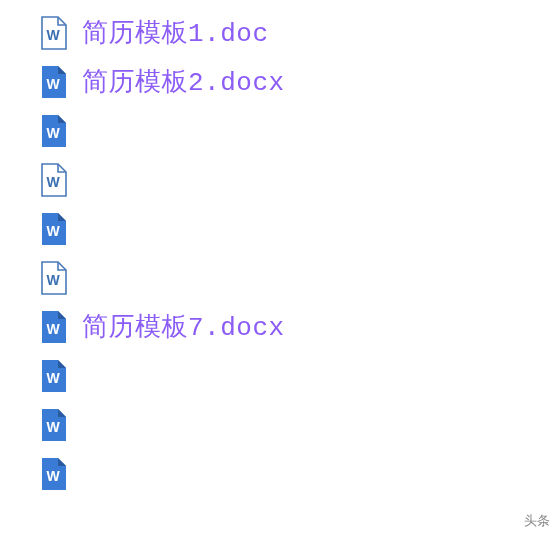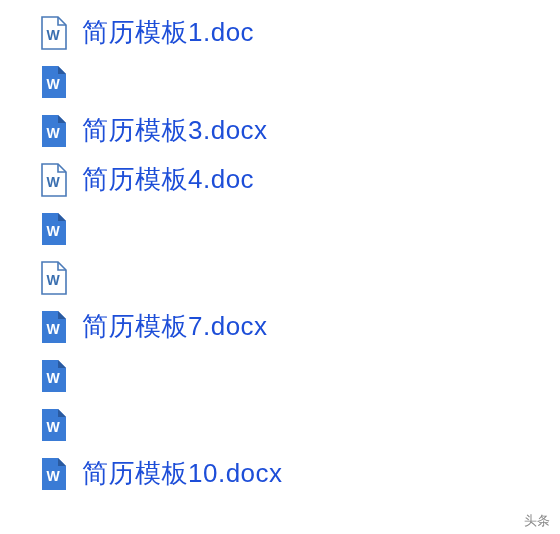--- a/index.html
+++ b/index.html
@@ -29,23 +29,24 @@
     .file-icon {
       width: 30px;
       height: 34px;
       flex-shrink: 0;
       display: flex;
       align-items: center;
       justify-content: center;
     }
     .file-name {
       font-size: 26px;
-      color: #1d4ed8;
+      color: #8b5cf6;
       white-space: nowrap;
       letter-spacing: 0.5px;
+      font-family: Liberation Mono, monospace;
     }
     .attribution {
       position: absolute;
       bottom: 4px;
       right: 10px;
       font-size: 13px;
       color: #888888;
       display: flex;
       align-items: flex-start;
       gap: 4px;
@@ -66,40 +67,39 @@
     <span class="file-name">简历模板1.doc</span>
   </div>
   <div class="file-item">
     <span class="file-icon">
         <svg width="30" height="34" viewBox="0 0 30 34">
     <path d="M4 1 L20 1 L28 9 L28 33 L4 33 Z" fill="#3a7bd5"></path>
     <path d="M20 1 L28 9 L20 9 Z" fill="#2a5aa0"></path>
     <text x="15" y="24" font-family="Arial" font-size="14" font-weight="bold" fill="#ffffff" text-anchor="middle">W</text>
   </svg>
       </span>
+    <span class="file-name">简历模板2.docx</span>
   </div>
   <div class="file-item">
     <span class="file-icon">
         <svg width="30" height="34" viewBox="0 0 30 34">
     <path d="M4 1 L20 1 L28 9 L28 33 L4 33 Z" fill="#3a7bd5"></path>
     <path d="M20 1 L28 9 L20 9 Z" fill="#2a5aa0"></path>
     <text x="15" y="24" font-family="Arial" font-size="14" font-weight="bold" fill="#ffffff" text-anchor="middle">W</text>
   </svg>
       </span>
-    <span class="file-name">简历模板3.docx</span>
   </div>
   <div class="file-item">
     <span class="file-icon">
         <svg width="30" height="34" viewBox="0 0 30 34">
     <path d="M4 1 L20 1 L28 9 L28 33 L4 33 Z" fill="#ffffff" stroke="#4a7ab8" stroke-width="1.6"></path>
     <path d="M20 1 L20 9 L28 9" fill="none" stroke="#4a7ab8" stroke-width="1.6"></path>
     <text x="15" y="24" font-family="Arial" font-size="14" font-weight="bold" fill="#3a6fb0" text-anchor="middle">W</text>
   </svg>
       </span>
-    <span class="file-name">简历模板4.doc</span>
   </div>
   <div class="file-item">
     <span class="file-icon">
         <svg width="30" height="34" viewBox="0 0 30 34">
     <path d="M4 1 L20 1 L28 9 L28 33 L4 33 Z" fill="#3a7bd5"></path>
     <path d="M20 1 L28 9 L20 9 Z" fill="#2a5aa0"></path>
     <text x="15" y="24" font-family="Arial" font-size="14" font-weight="bold" fill="#ffffff" text-anchor="middle">W</text>
   </svg>
       </span>
   </div>
@@ -141,19 +141,18 @@
       </span>
   </div>
   <div class="file-item">
     <span class="file-icon">
         <svg width="30" height="34" viewBox="0 0 30 34">
     <path d="M4 1 L20 1 L28 9 L28 33 L4 33 Z" fill="#3a7bd5"></path>
     <path d="M20 1 L28 9 L20 9 Z" fill="#2a5aa0"></path>
     <text x="15" y="24" font-family="Arial" font-size="14" font-weight="bold" fill="#ffffff" text-anchor="middle">W</text>
   </svg>
       </span>
-    <span class="file-name">简历模板10.docx</span>
   </div>
 </div>
 
 <div class="attribution">
   <span>头条</span>
 </div>
 
 </body></html>

